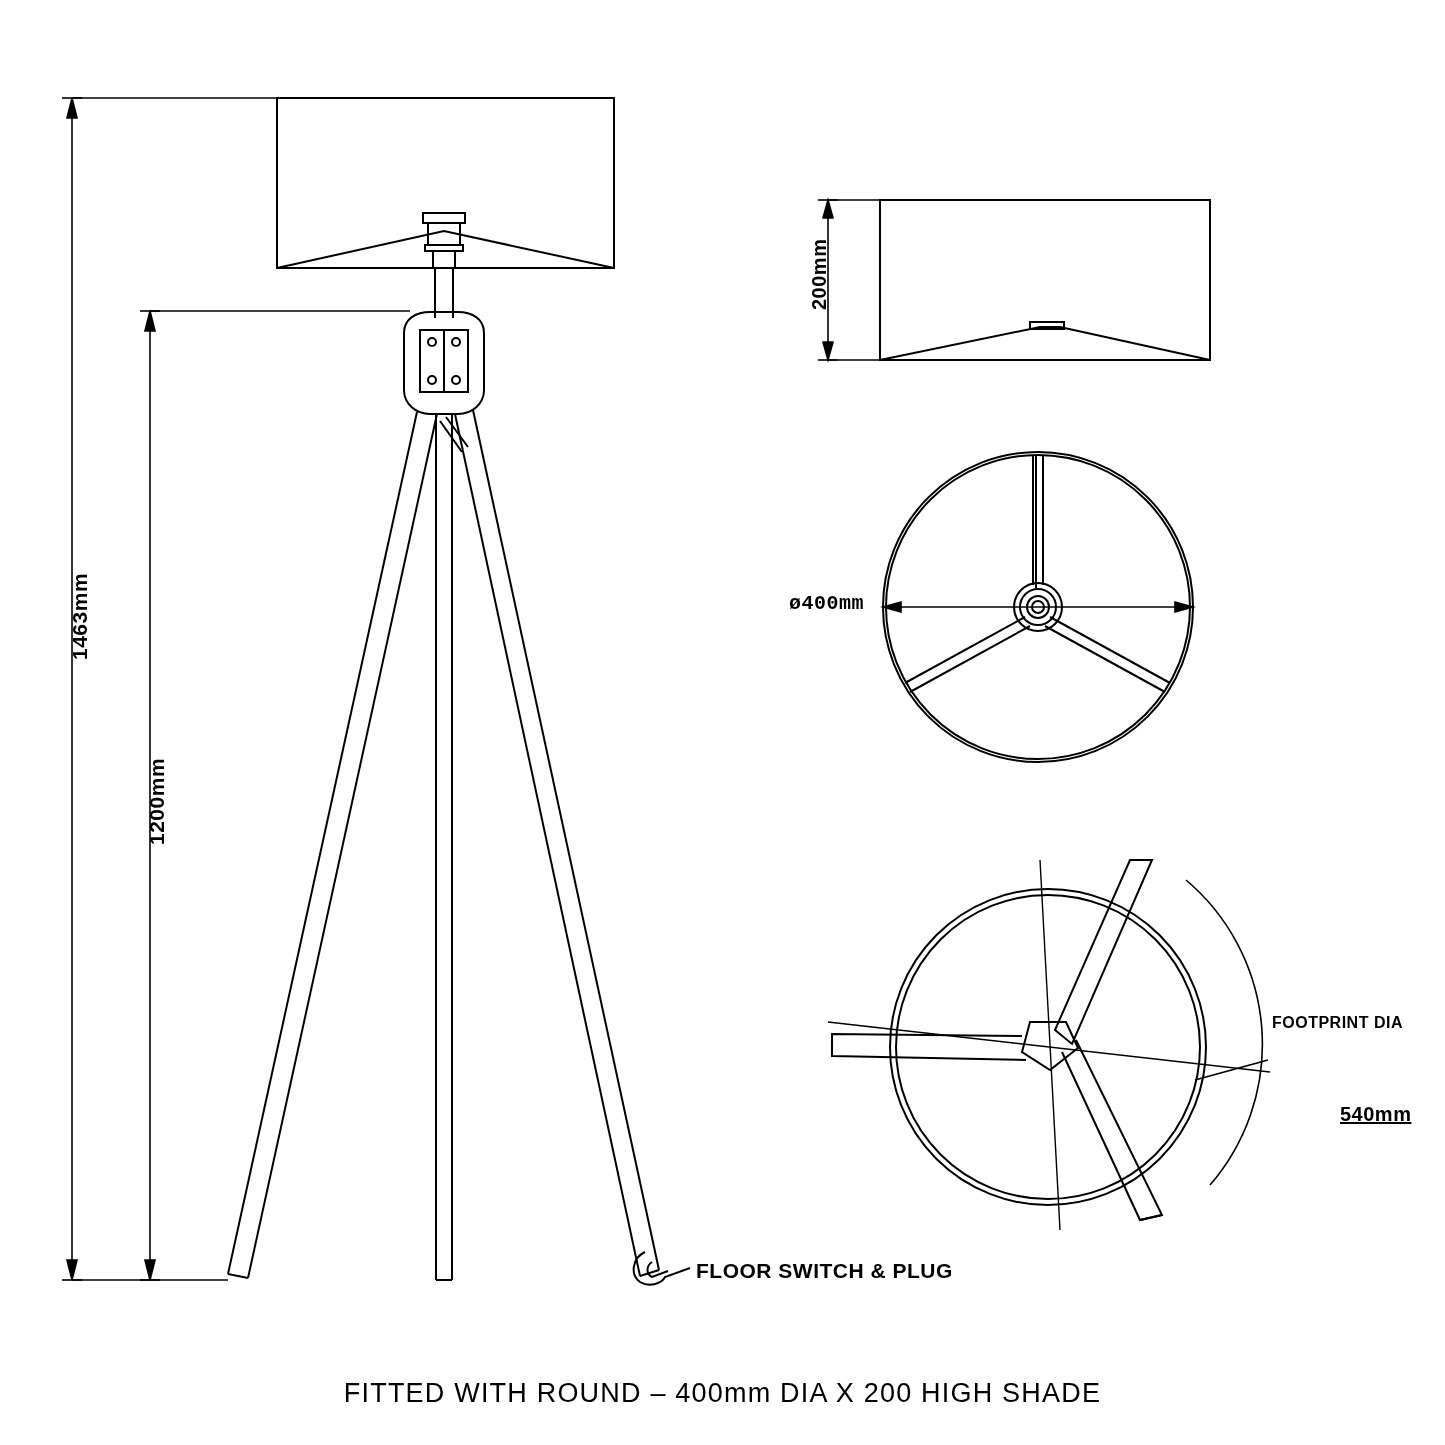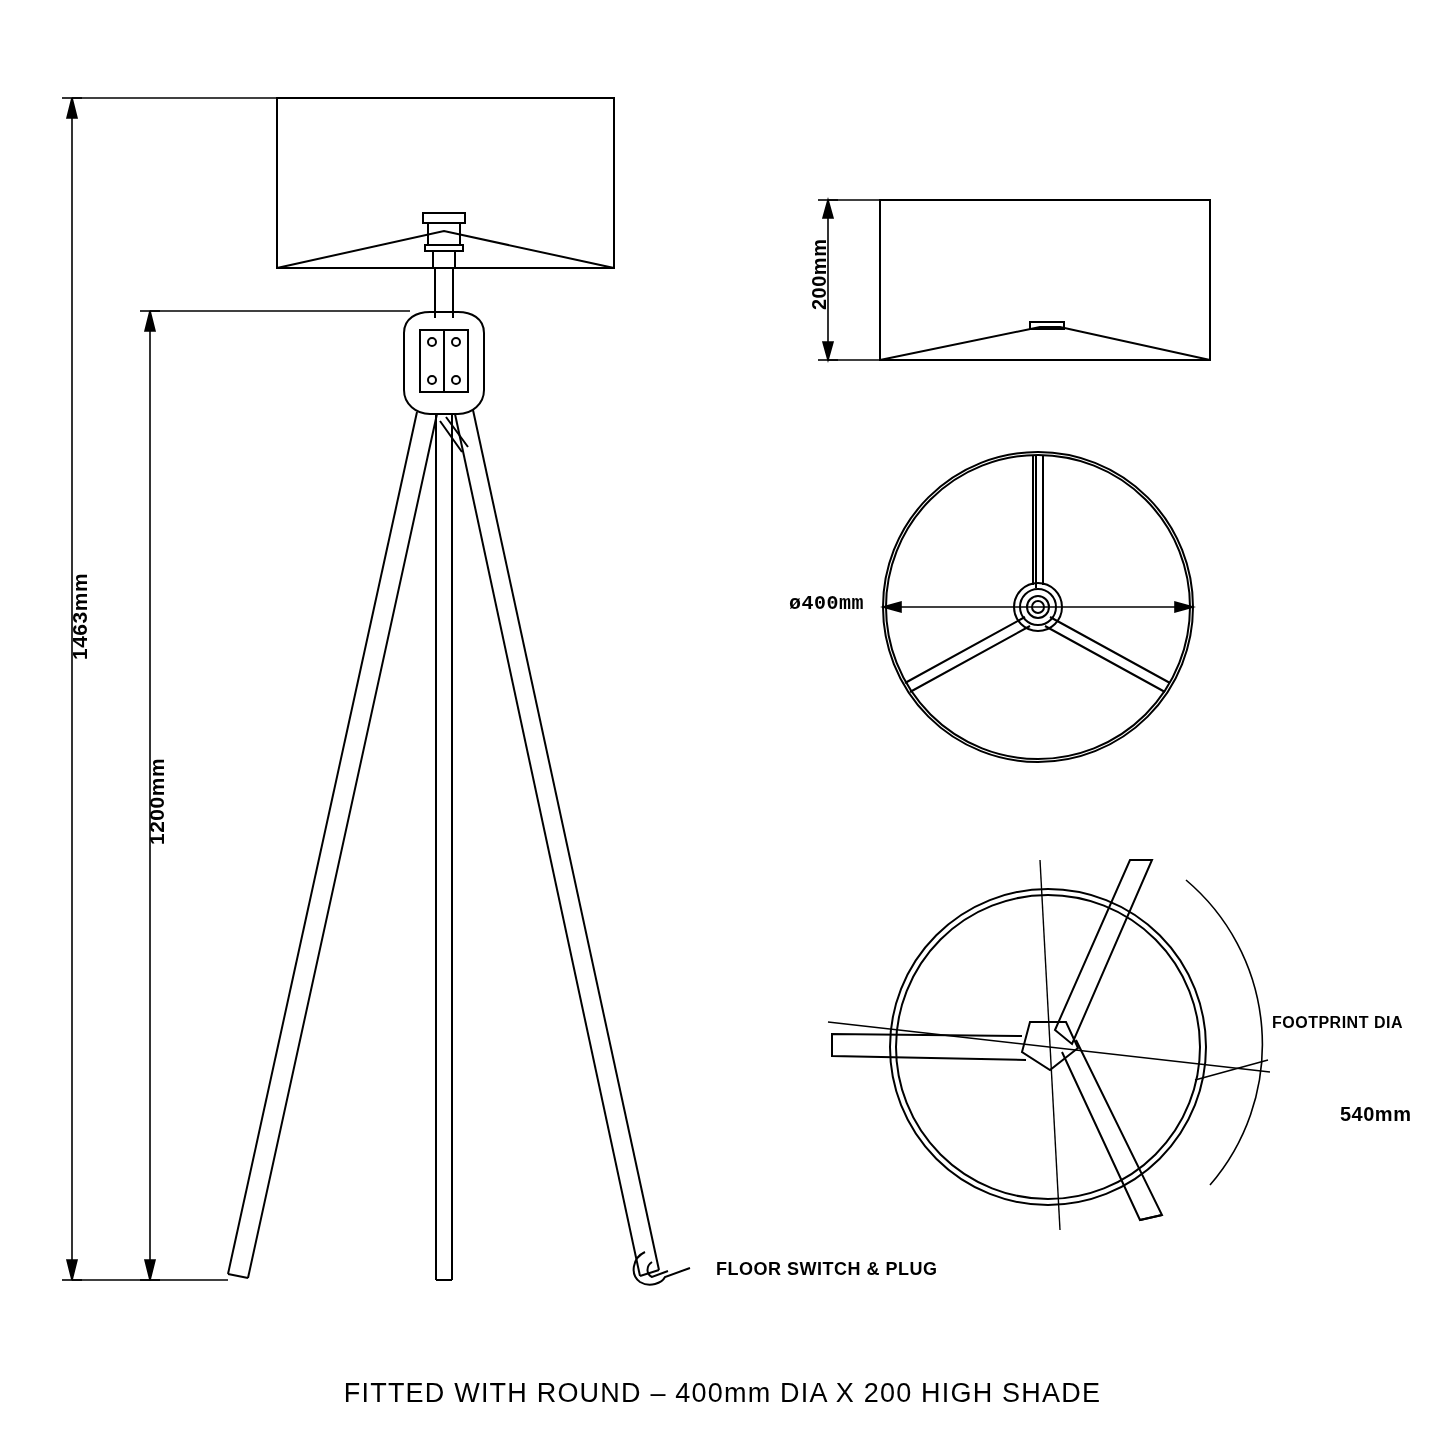--- a/index.html
+++ b/index.html
@@ -62,25 +62,26 @@
   }
   #label-footprint-1 {
     left: 1272px;
     top: 1014px;
     font-size: 16px;
   }
   #label-footprint-2 {
     left: 1340px;
     top: 1103px;
     font-size: 20px;
+    text-decoration: underline;
   }
   #label-floor-switch {
-    left: 716px;
+    left: 696px;
     top: 1259px;
-    font-size: 18px;
+    font-size: 21px;
   }
   #label-title {
     left: 0;
     top: 1378px;
     width: 1445px;
     text-align: center;
     font-size: 27px;
     font-weight: normal;
     letter-spacing: 1.2px;
   }

